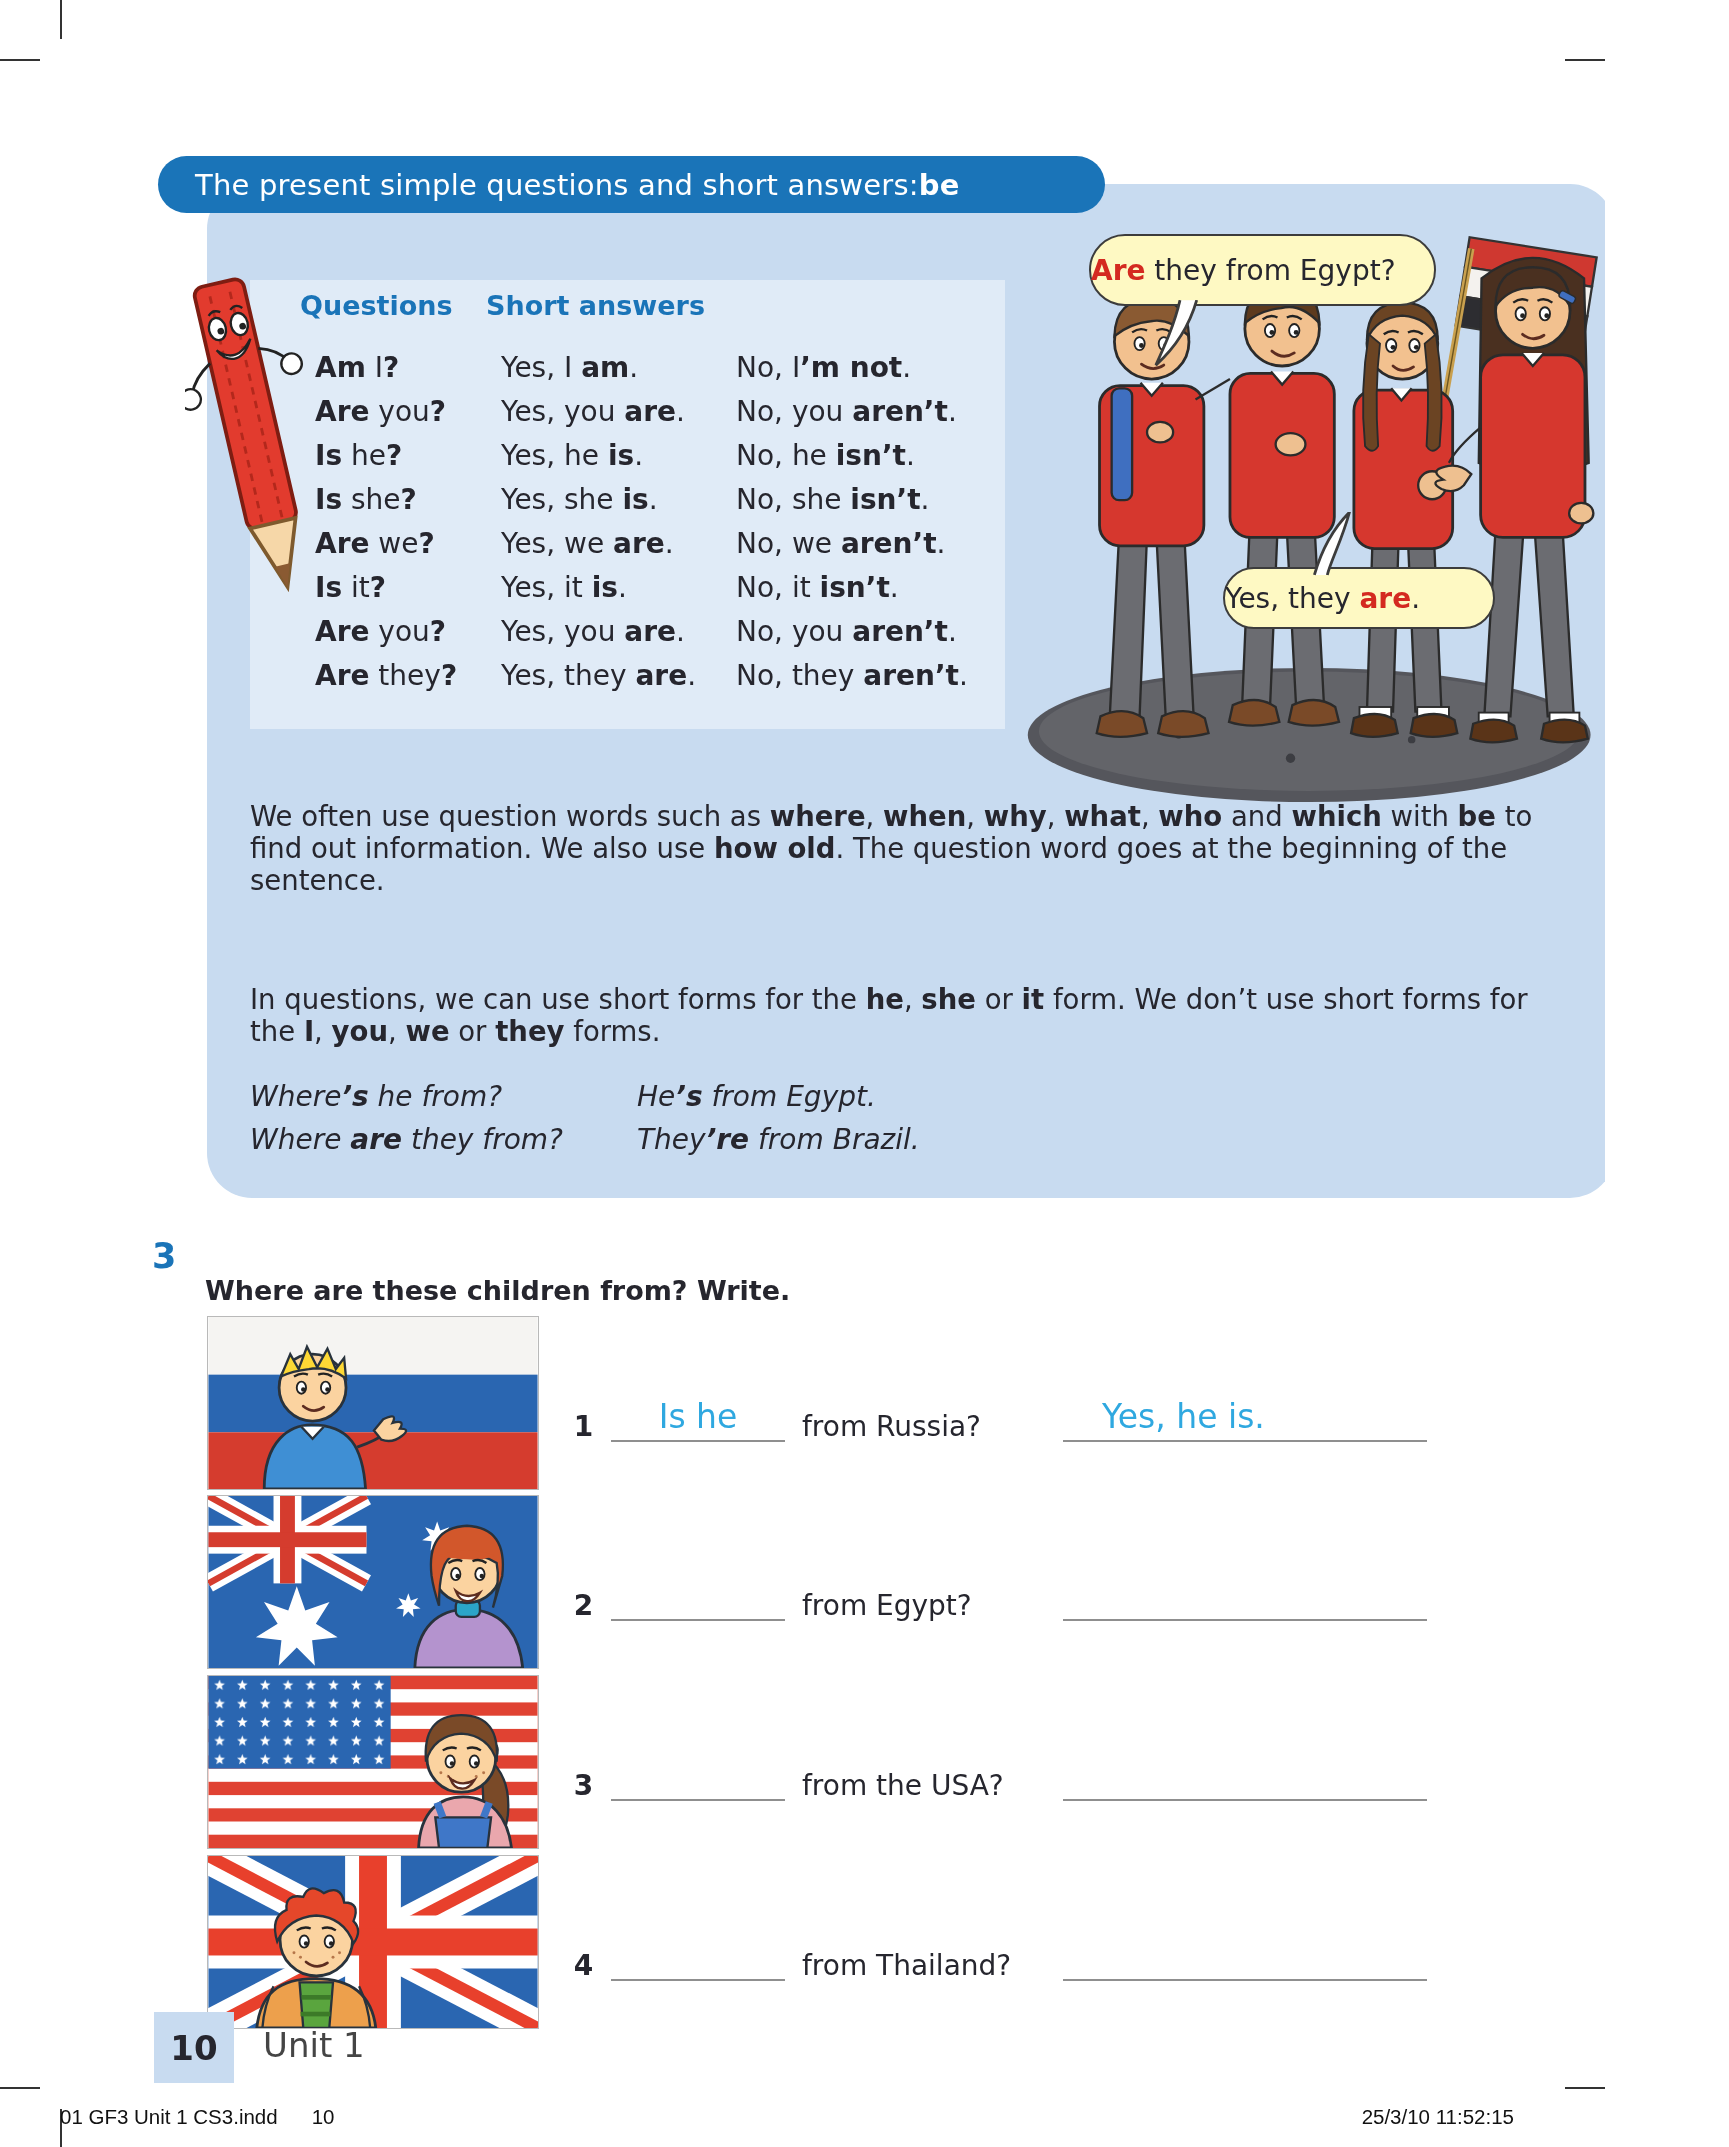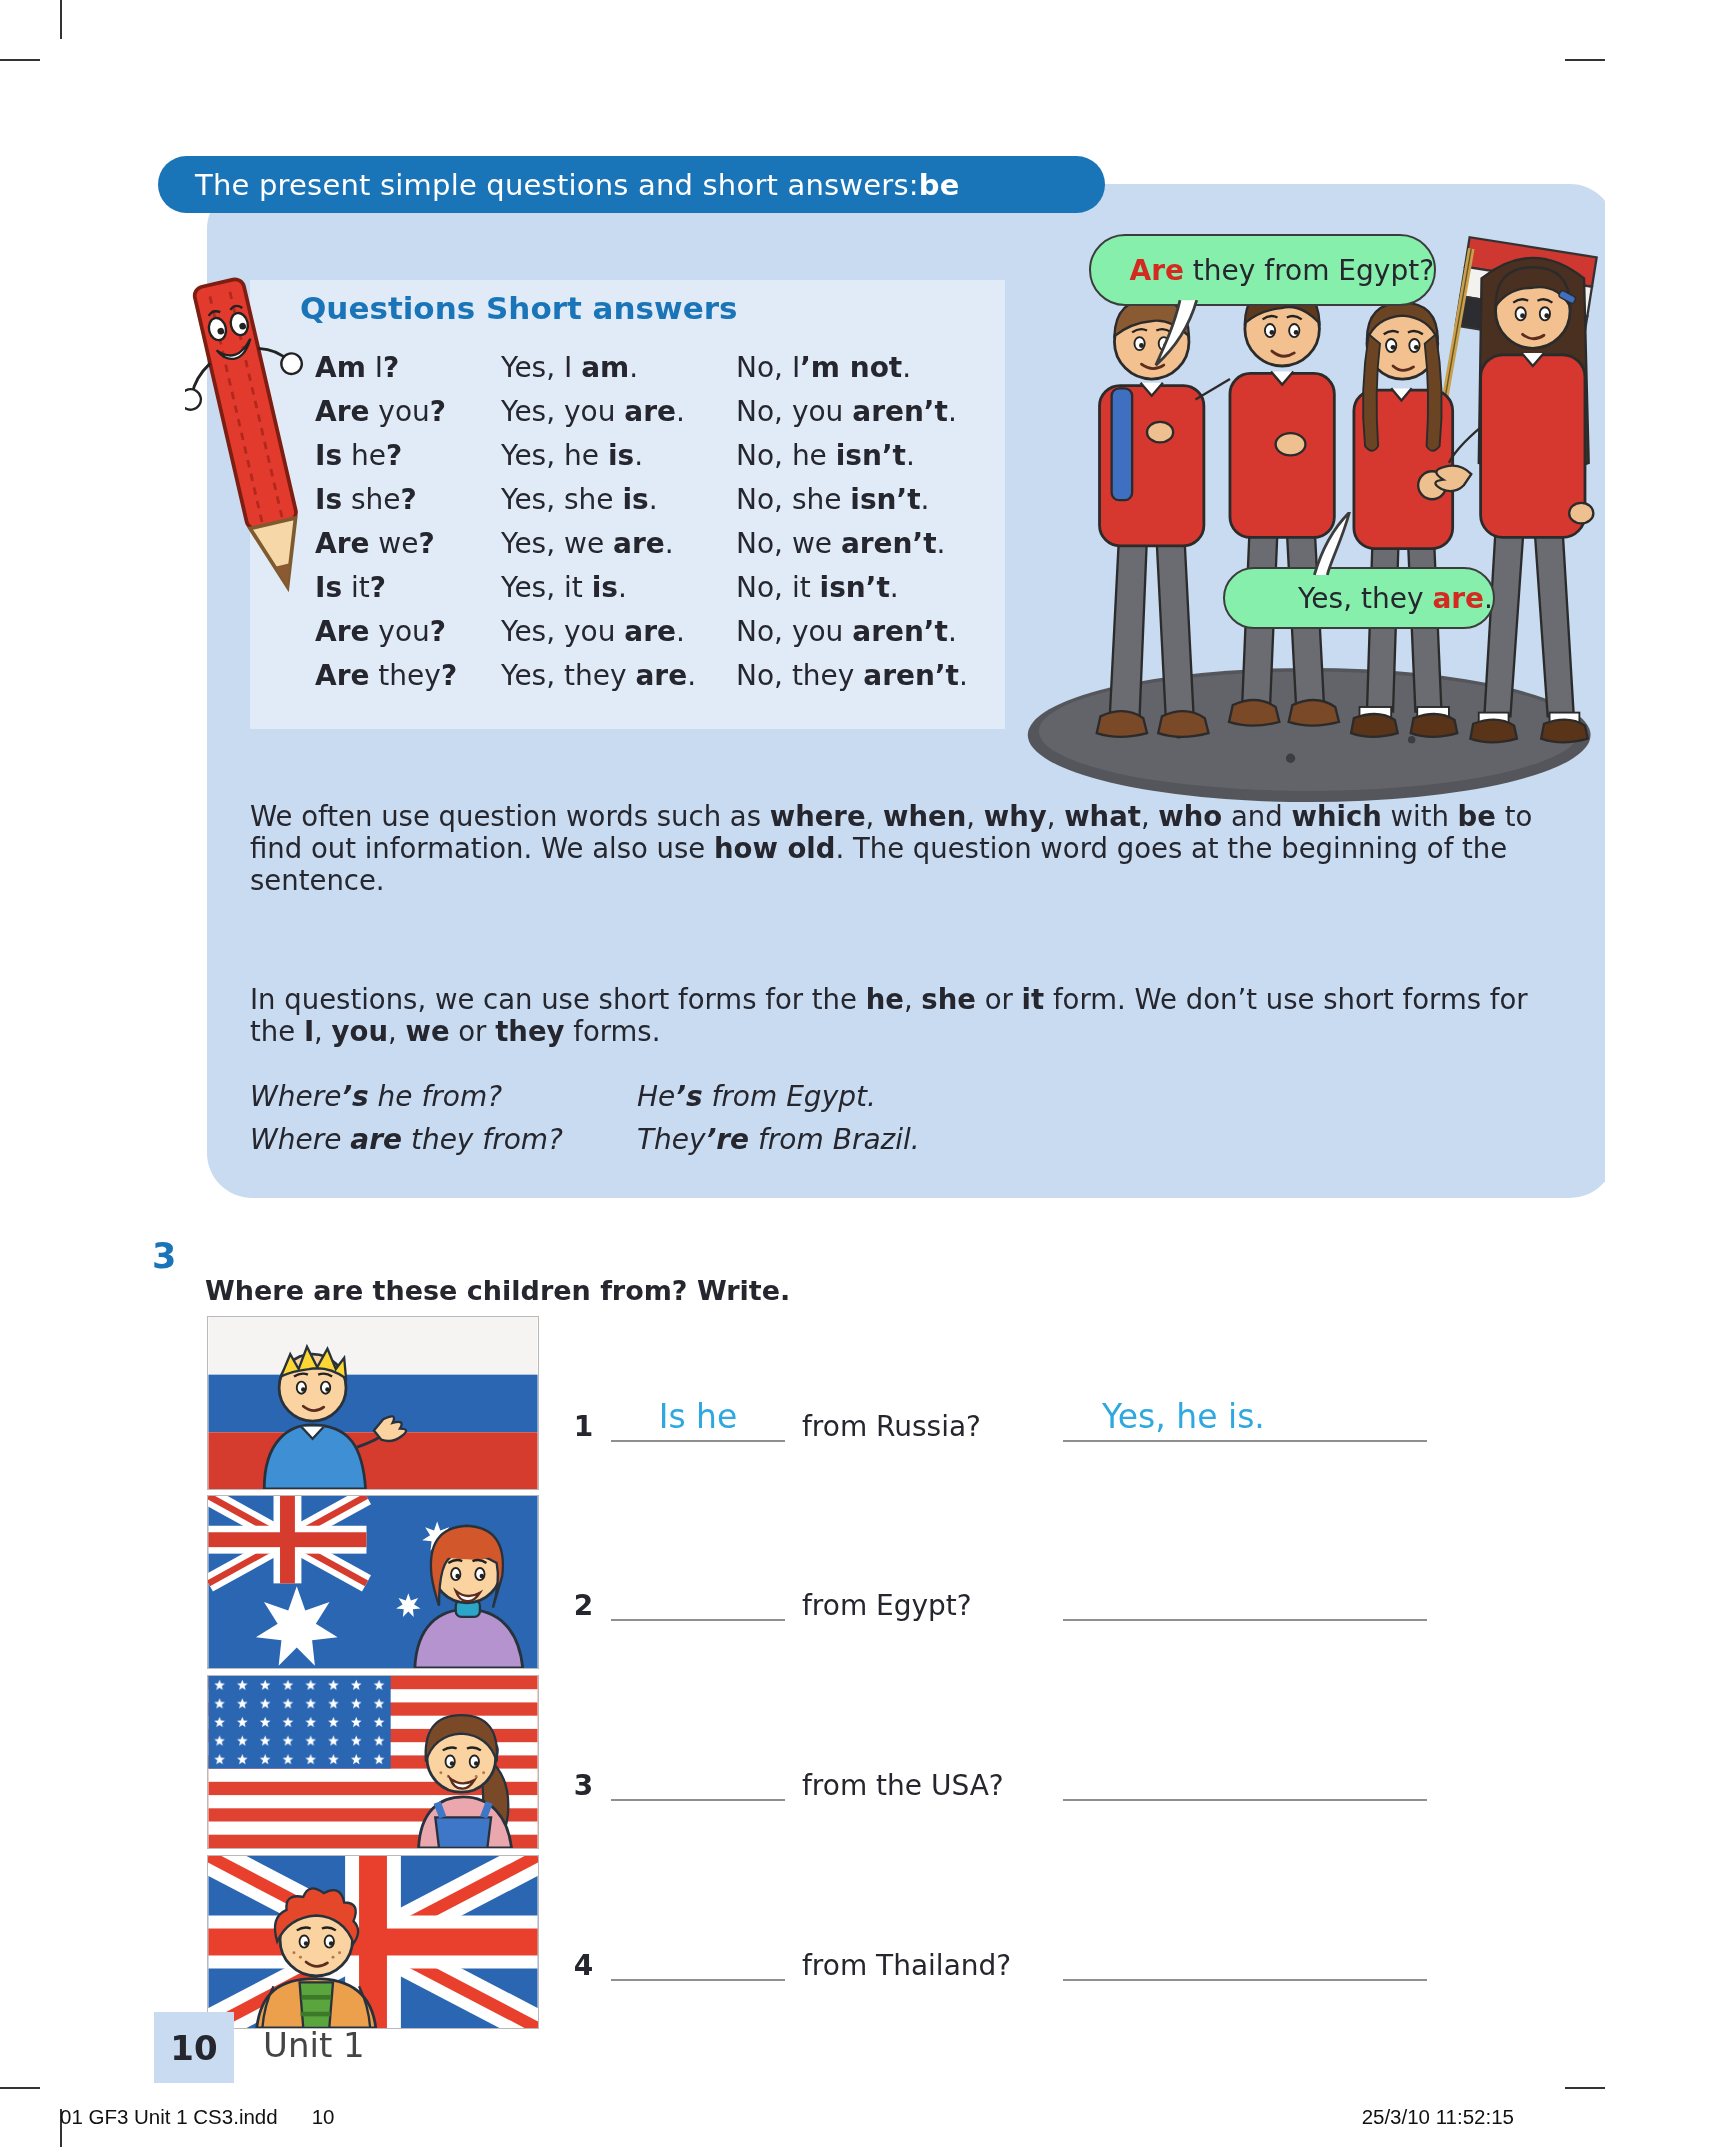--- a/index.html
+++ b/index.html
@@ -20,39 +20,39 @@
     border-radius:30px;display:flex;align-items:center;padding:0 37px;
     font-size:29px;color:#fff;z-index:3;letter-spacing:0.2px}
   #banner b{font-weight:700}
 
   
   #panel{left:207px;top:184px;width:1408px;height:1014px;background:var(--panel);
     border-radius:45px;z-index:1}
 
   
   #tablebox{left:250px;top:280px;width:755px;height:449px;background:var(--tbox);z-index:2}
-  #g-head{left:300px;top:290px;z-index:3;display:flex;font-size:31px;font-weight:700;color:var(--blue)}
+  #g-head{left:300px;top:290px;z-index:3;display:flex;font-size:27px;font-weight:700;color:var(--blue)}
   #g-head .h1{width:186px}
   #g-rows{left:315px;top:345px;width:695px;z-index:3;font-size:28px}
   .g-row{display:flex;height:44px;align-items:center}
   .g-q{width:186px}.g-yes{width:235px}.g-no{flex:1}
 
   .sg-b{font-weight:700}
   .sg-i{font-style:italic}
   .sg-bi{font-weight:700;font-style:italic}
   .sg-r{font-weight:700;color:var(--red)}
   .sg-gap{display:inline-block;width:54px}
 
   
   #pencil{left:185px;top:244px;z-index:4}
 
   
   #scene{left:1011px;top:213px;z-index:2}
-  .bubble{background:#86efac;border:2.8px solid #3c3c3c;display:flex;align-items:center;
-    justify-content:flex-end;z-index:5;font-size:28px;white-space:nowrap}
+  .bubble{background:#fef9c3;border:2.8px solid #3c3c3c;display:flex;align-items:center;
+    justify-content:flex-start;z-index:5;font-size:28px;white-space:nowrap}
   #bubble-q{left:1089px;top:234px;width:347px;height:72px;border-radius:37px}
   #bubble-a{left:1223px;top:567px;width:272px;height:62px;border-radius:32px}
   .tail{z-index:6}
   #tail-q{left:1154px;top:300px}
   #tail-a{left:1307px;top:512px}
 
   
   .note{left:250px;width:1303px;font-size:27.5px;line-height:32px;z-index:3}
   #note1{top:800px}
   #ex1{top:929px;font-size:28px}

